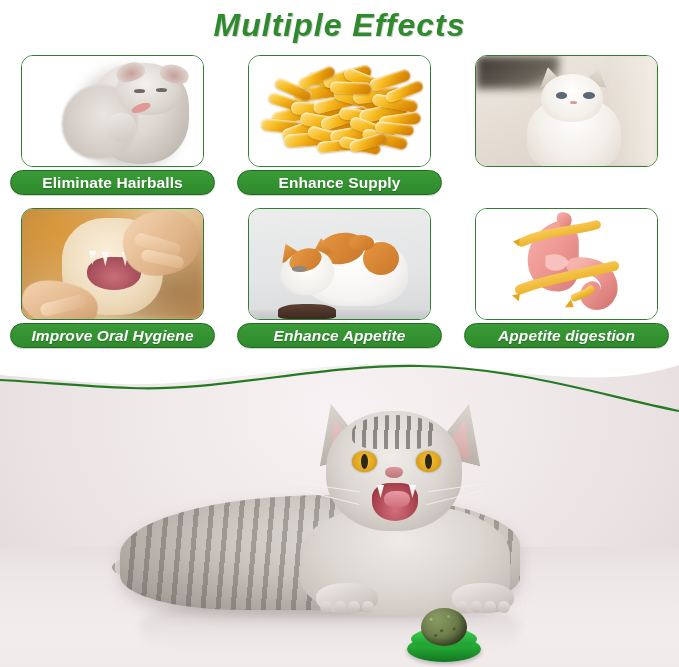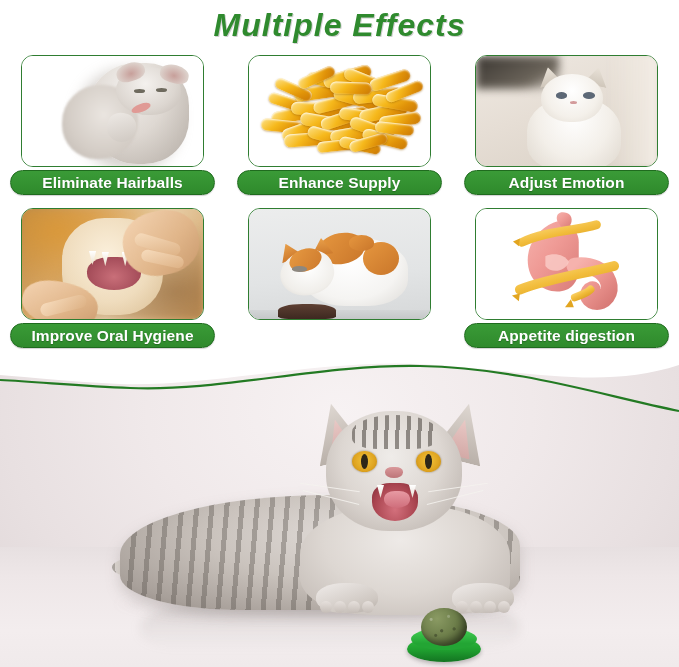--- a/index.html
+++ b/index.html
@@ -21,21 +21,21 @@
     text-shadow:1px 1px 0 rgba(120,120,120,.35);
     white-space:nowrap;
   }
 
   
   #features-grid{
     position:absolute; left:0; top:50px; width:674px; height:305px;
   }
   .feature-card{ position:absolute; width:213px; height:148px; }
   .fc-col0{ left:6px; } .fc-col1{ left:233px; } .fc-col2{ left:460px; }
-  .fc-row0{ top:2px; } .fc-row1{ top:155px; }
+  .fc-row0{ top:2px; } .fc-row1{ top:155px;font-style:italic; }
 
   .card-photo{
     position:absolute; left:15px; top:3px; width:183px; height:112px;
     border:1.6px solid #2f7d31; border-radius:12px;
     overflow:hidden; background:#fff;
   }
   .photo-inner{ position:absolute; inset:0; }
 
   .card-label{
     position:absolute; left:4px; top:118px; width:205px; height:25px;
@@ -494,23 +494,20 @@
           <div class="wall"></div>
         <div class="body"></div>
         <div class="ear l"></div>
           <div class="ear r"></div>
         <div class="head"></div>
         <div class="eye l"></div>
           <div class="eye r"></div>
         <div class="nose"></div>
       </div>
     </div>
-    <div class="card-label">
-      <span>Adjust Emotion</span>
-    </div>
   </div>
 
   <div class="feature-card fc-row1 fc-col0">
     <div class="card-photo">
       <div class="photo-inner img-oral">
         <div class="bg-blur"></div>
         <div class="catface"></div>
         <div class="mouth"></div>
         <div class="tooth t1"></div>
           <div class="tooth t2"></div>
@@ -536,20 +533,23 @@
         <div class="patch p1"></div>
           <div class="patch p2"></div>
           <div class="patch p3"></div>
         <div class="ear l"></div>
           <div class="ear r"></div>
         <div class="head"></div>
         <div class="headpatch"></div>
         <div class="eye"></div>
         <div class="bowl"></div>
       </div>
+    </div>
+    <div class="card-label">
+      <span>Enhance Appetite</span>
     </div>
   </div>
 
   <div class="feature-card fc-row1 fc-col2">
     <div class="card-photo">
       <div class="photo-inner img-digestion">
         <svg viewBox="0 0 183 112" preserveAspectRatio="xMidYMid meet">
           <defs>
             <linearGradient id="stomachG" x1="0" y1="0" x2="1" y2="1">
               <stop offset="0%" stop-color="#f6b2ad"></stop>

